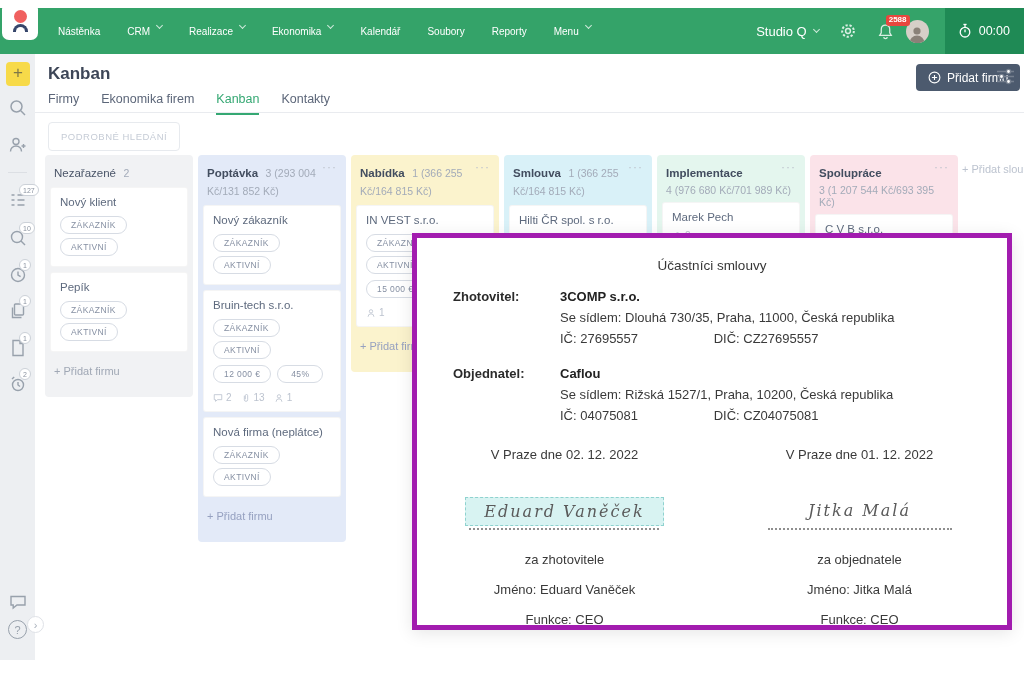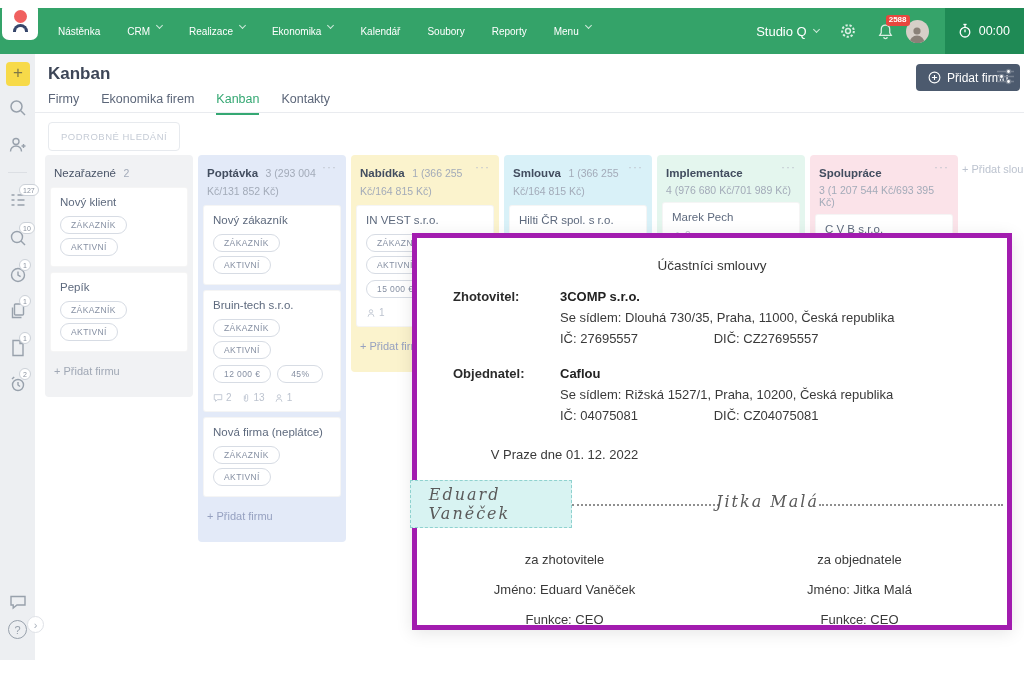--- a/index.html
+++ b/index.html
@@ -96,21 +96,21 @@
          color:#3a3a3a; font-size:13px; }
   .doc-title { text-align:center; margin-top:20px; font-size:13.5px; color:#373737; }
   .party { display:flex; margin:14px 0 0 36px; line-height:21px; }
   .party.first { margin-top:13px; }
   .party-role { width:107px; font-weight:bold; color:#2b2b2b; }
   .party-name { font-weight:bold; color:#222; }
   .ic-cell { display:inline-block; min-width:150px; }
   .dates { display:flex; margin-top:21px; }
   .half { width:50%; display:flex; flex-direction:column; align-items:center; }
   .sigs { display:flex; margin-top:16px; }
-  .sig-zone { height:52px; display:flex; flex-direction:row; justify-content:flex-end;
+  .sig-zone { height:52px; display:flex; flex-direction:column; justify-content:flex-end;
               align-items:center; }
   .sig-script { font-family:"DejaVu Serif",serif; font-style:italic; font-size:16px; color:#5a5a5a;
                 letter-spacing:2px; }
   .sig-highlight { background:#d8f3f2; border:1px dashed #8fd2cf; padding:4px 18px; cursor:pointer; }
   .sig-line { width:184px; border-bottom:2px dotted #8f8f8f; margin-top:2px; }
   .doc-row { display:flex; }
   .doc-row .half { margin-top:22px;align-items:center; }
   .doc-row.tight .half { margin-top:15px; }
   svg { display:block; }
 </style>
@@ -458,20 +458,23 @@
         <div>Se sídlem: Rižská 1527/1, Praha, 10200, Česká republika</div>
         <div>
           <span class="ic-cell">IČ: 04075081</span>
           <span>DIČ: CZ04075081</span>
         </div>
       </div>
     </div>
 
     <div class="dates">
       <div class="half">
+          <span>V Praze dne 02. 12. 2022</span>
+        </div>
+      <div class="half">
           <span>V Praze dne 01. 12. 2022</span>
         </div>
     </div>
 
     <div class="sigs">
       <div class="half">
         <div class="sig-zone">
           <span class="sig-highlight" style="background: rgb(216, 243, 242);">
             <span class="sig-script">Eduard Vaněček</span>
           </span>

